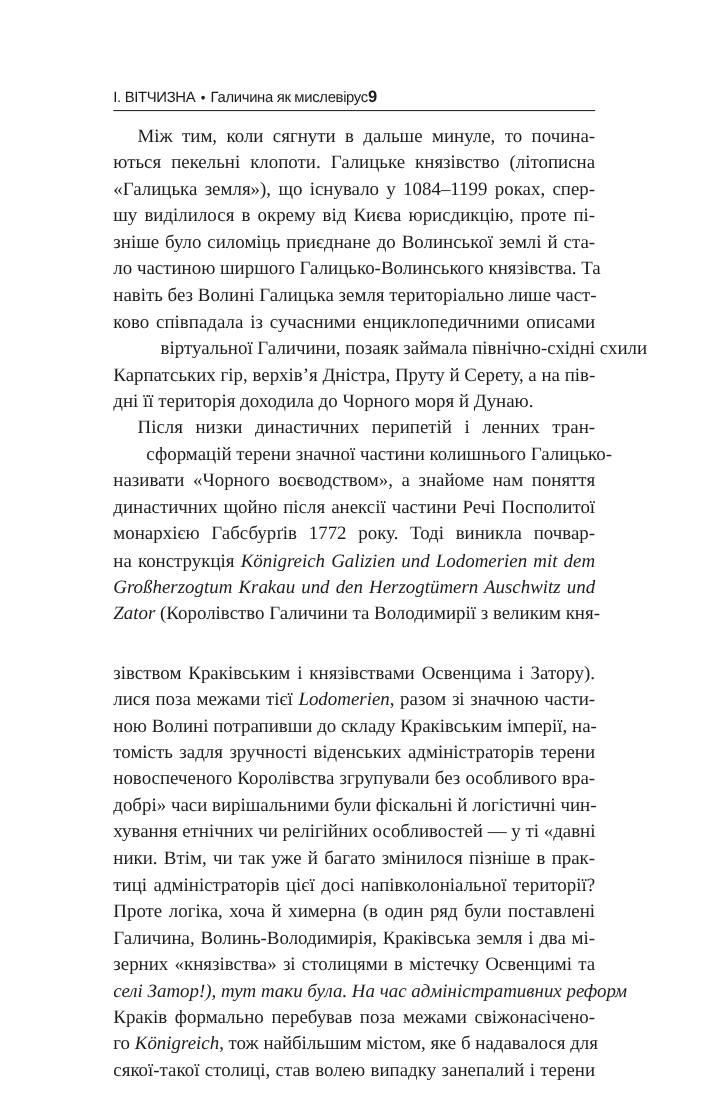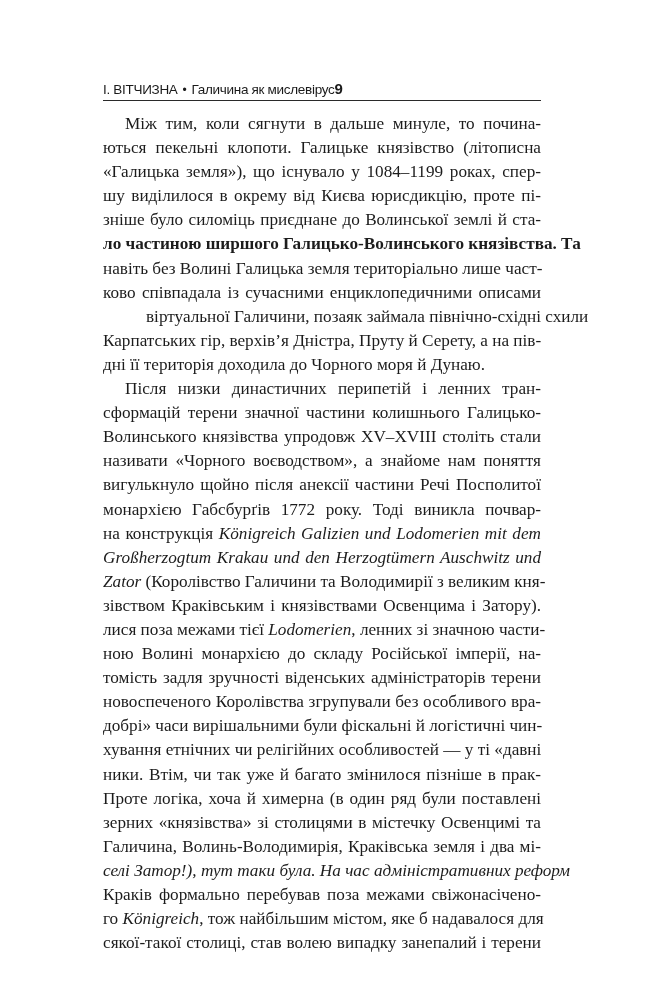--- a/index.html
+++ b/index.html
@@ -36,47 +36,47 @@
     </div>
     <span class="folio">9</span>
   </div>
   <div class="body-text" id="body-text">
       <p>
         <span class="line" style="text-indent: 22px;"><span>Між тим, коли сягнути в дальше минуле, то почина-</span></span>
         <span class="line" style="text-indent: 0px;"><span>ються пекельні клопоти. Галицьке князівство (літописна</span></span>
         <span class="line" style="text-indent: 0px;"><span>«Галицька земля»), що існувало у 1084–1199 роках, спер-</span></span>
         <span class="line" style="text-indent: 0px;"><span>шу виділилося в окрему від Києва юрисдикцію, проте пі-</span></span>
         <span class="line" style="text-indent: 0px;"><span>зніше було силоміць приєднане до Волинської землі й ста-</span></span>
-        <span class="line" style="text-indent: 0px; font-weight: bold;"><span>ло частиною ширшого Галицько-Волинського князівства. Та</span></span>
+        <span class="line" style="text-indent: 0px;"><span>ло частиною ширшого Галицько-Волинського князівства. Та</span></span>
         <span class="line" style="text-indent: 0px;"><span>навіть без Волині Галицька земля територіально лише част-</span></span>
         <span class="line" style="text-indent: 0px;"><span>ково співпадала із сучасними енциклопедичними описами</span></span>
         <span class="line" style="text-indent: 0px; margin-left: 43px;"><span>віртуальної Галичини, позаяк займала північно-східні схили</span></span>
         <span class="line" style="text-indent: 0px;"><span>Карпатських гір, верхів’я Дністра, Пруту й Серету, а на пів-</span></span>
         <span class="line last" style="text-indent: 0px;"><span>дні її територія доходила до Чорного моря й Дунаю.</span></span>
       </p>
       <p>
         <span class="line" style="text-indent: 22px;"><span>Після низки династичних перипетій і ленних тран-</span></span>
-        <span class="line" style="text-indent: 0px;"><span>сформацій терени значної частини колишнього Галицько-</span></span>
-        <span class="line" style="text-indent: 0px;"><span>Волинського князівства упродовж XV–XVIII століть стали</span></span>
+        <span class="line" style="text-indent: 0px; margin-left: 30px;"><span>сформацій терени значної частини колишнього Галицько-</span></span>
         <span class="line" style="text-indent: 0px;"><span>називати «Чорного воєводством», а знайоме нам поняття</span></span>
-        <span class="line" style="text-indent: 0px;"><span>вигулькнуло щойно після анексії частини Речі Посполитої</span></span>
+        <span class="line" style="text-indent: 0px;"><span>династичних щойно після анексії частини Речі Посполитої</span></span>
         <span class="line" style="text-indent: 0px;"><span>монархією Габсбурґів 1772 року. Тоді виникла почвар-</span></span>
         <span class="line" style="text-indent: 0px;"><span>на конструкція </span><em>Königreich Galizien und Lodomerien mit dem</em></span>
         <span class="line" style="text-indent: 0px;"><em>Großherzogtum Krakau und den Herzogtümern Auschwitz und</em></span>
         <span class="line" style="text-indent: 0px;"><em>Zator</em><span> (Королівство Галичини та Володимирії з великим кня-</span></span>
-        <span class="line" style="text-indent: 0px;"><span>зівством Краківським і князівствами Освенцима і Затору).</span></span>
-        <span class="line" style="text-indent: 0px;"><span>лися поза межами тієї </span><em>Lodomerien</em><span>, ленних зі значною части-</span></span>
-        <span class="line" style="text-indent: 0px;"><span>ною Волині монархією до складу Російської імперії, на-</span></span>
+        <span class="line" style="text-indent: 0px; margin-top: 30px;"><span>зівством Краківським і князівствами Освенцима і Затору).</span></span>
+        <span class="line" style="text-indent: 0px;"><span>лися поза межами тієї </span><em>Lodomerien</em><span>, разом зі значною части-</span></span>
+        <span class="line" style="text-indent: 0px;"><span>ною Волині потрапивши до складу Краківським імперії, на-</span></span>
         <span class="line" style="text-indent: 0px;"><span>томість задля зручності віденських адміністраторів терени</span></span>
         <span class="line" style="text-indent: 0px;"><span>новоспеченого Королівства згрупували без особливого вра-</span></span>
         <span class="line" style="text-indent: 0px;"><span>добрі» часи вирішальними були фіскальні й логістичні чин-</span></span>
         <span class="line" style="text-indent: 0px;"><span>хування етнічних чи релігійних особливостей — у ті «давні</span></span>
         <span class="line" style="text-indent: 0px;"><span>ники. Втім, чи так уже й багато змінилося пізніше в прак-</span></span>
+        <span class="line" style="text-indent: 0px;"><span>тиці адміністраторів цієї досі напівколоніальної території?</span></span>
         <span class="line" style="text-indent: 0px;"><span>Проте логіка, хоча й химерна (в один ряд були поставлені</span></span>
+        <span class="line" style="text-indent: 0px;"><span>Галичина, Волинь-Володимирія, Краківська земля і два мі-</span></span>
         <span class="line" style="text-indent: 0px;"><span>зерних «князівства» зі столицями в містечку Освенцимі та</span></span>
-        <span class="line" style="text-indent: 0px;"><span>Галичина, Волинь-Володимирія, Краківська земля і два мі-</span></span>
         <span class="line" style="text-indent: 0px; font-style: italic;"><span>селі Затор!), тут таки була. На час адміністративних реформ</span></span>
         <span class="line" style="text-indent: 0px;"><span>Краків формально перебував поза межами свіжонасічено-</span></span>
         <span class="line" style="text-indent: 0px;"><span>го </span><em>Königreich</em><span>, тож найбільшим містом, яке б надавалося для</span></span>
         <span class="line" style="text-indent: 0px;"><span>сякої-такої столиці, став волею випадку занепалий і терени</span></span>
       </p>
     </div>
 </div>
 
 </body></html>

